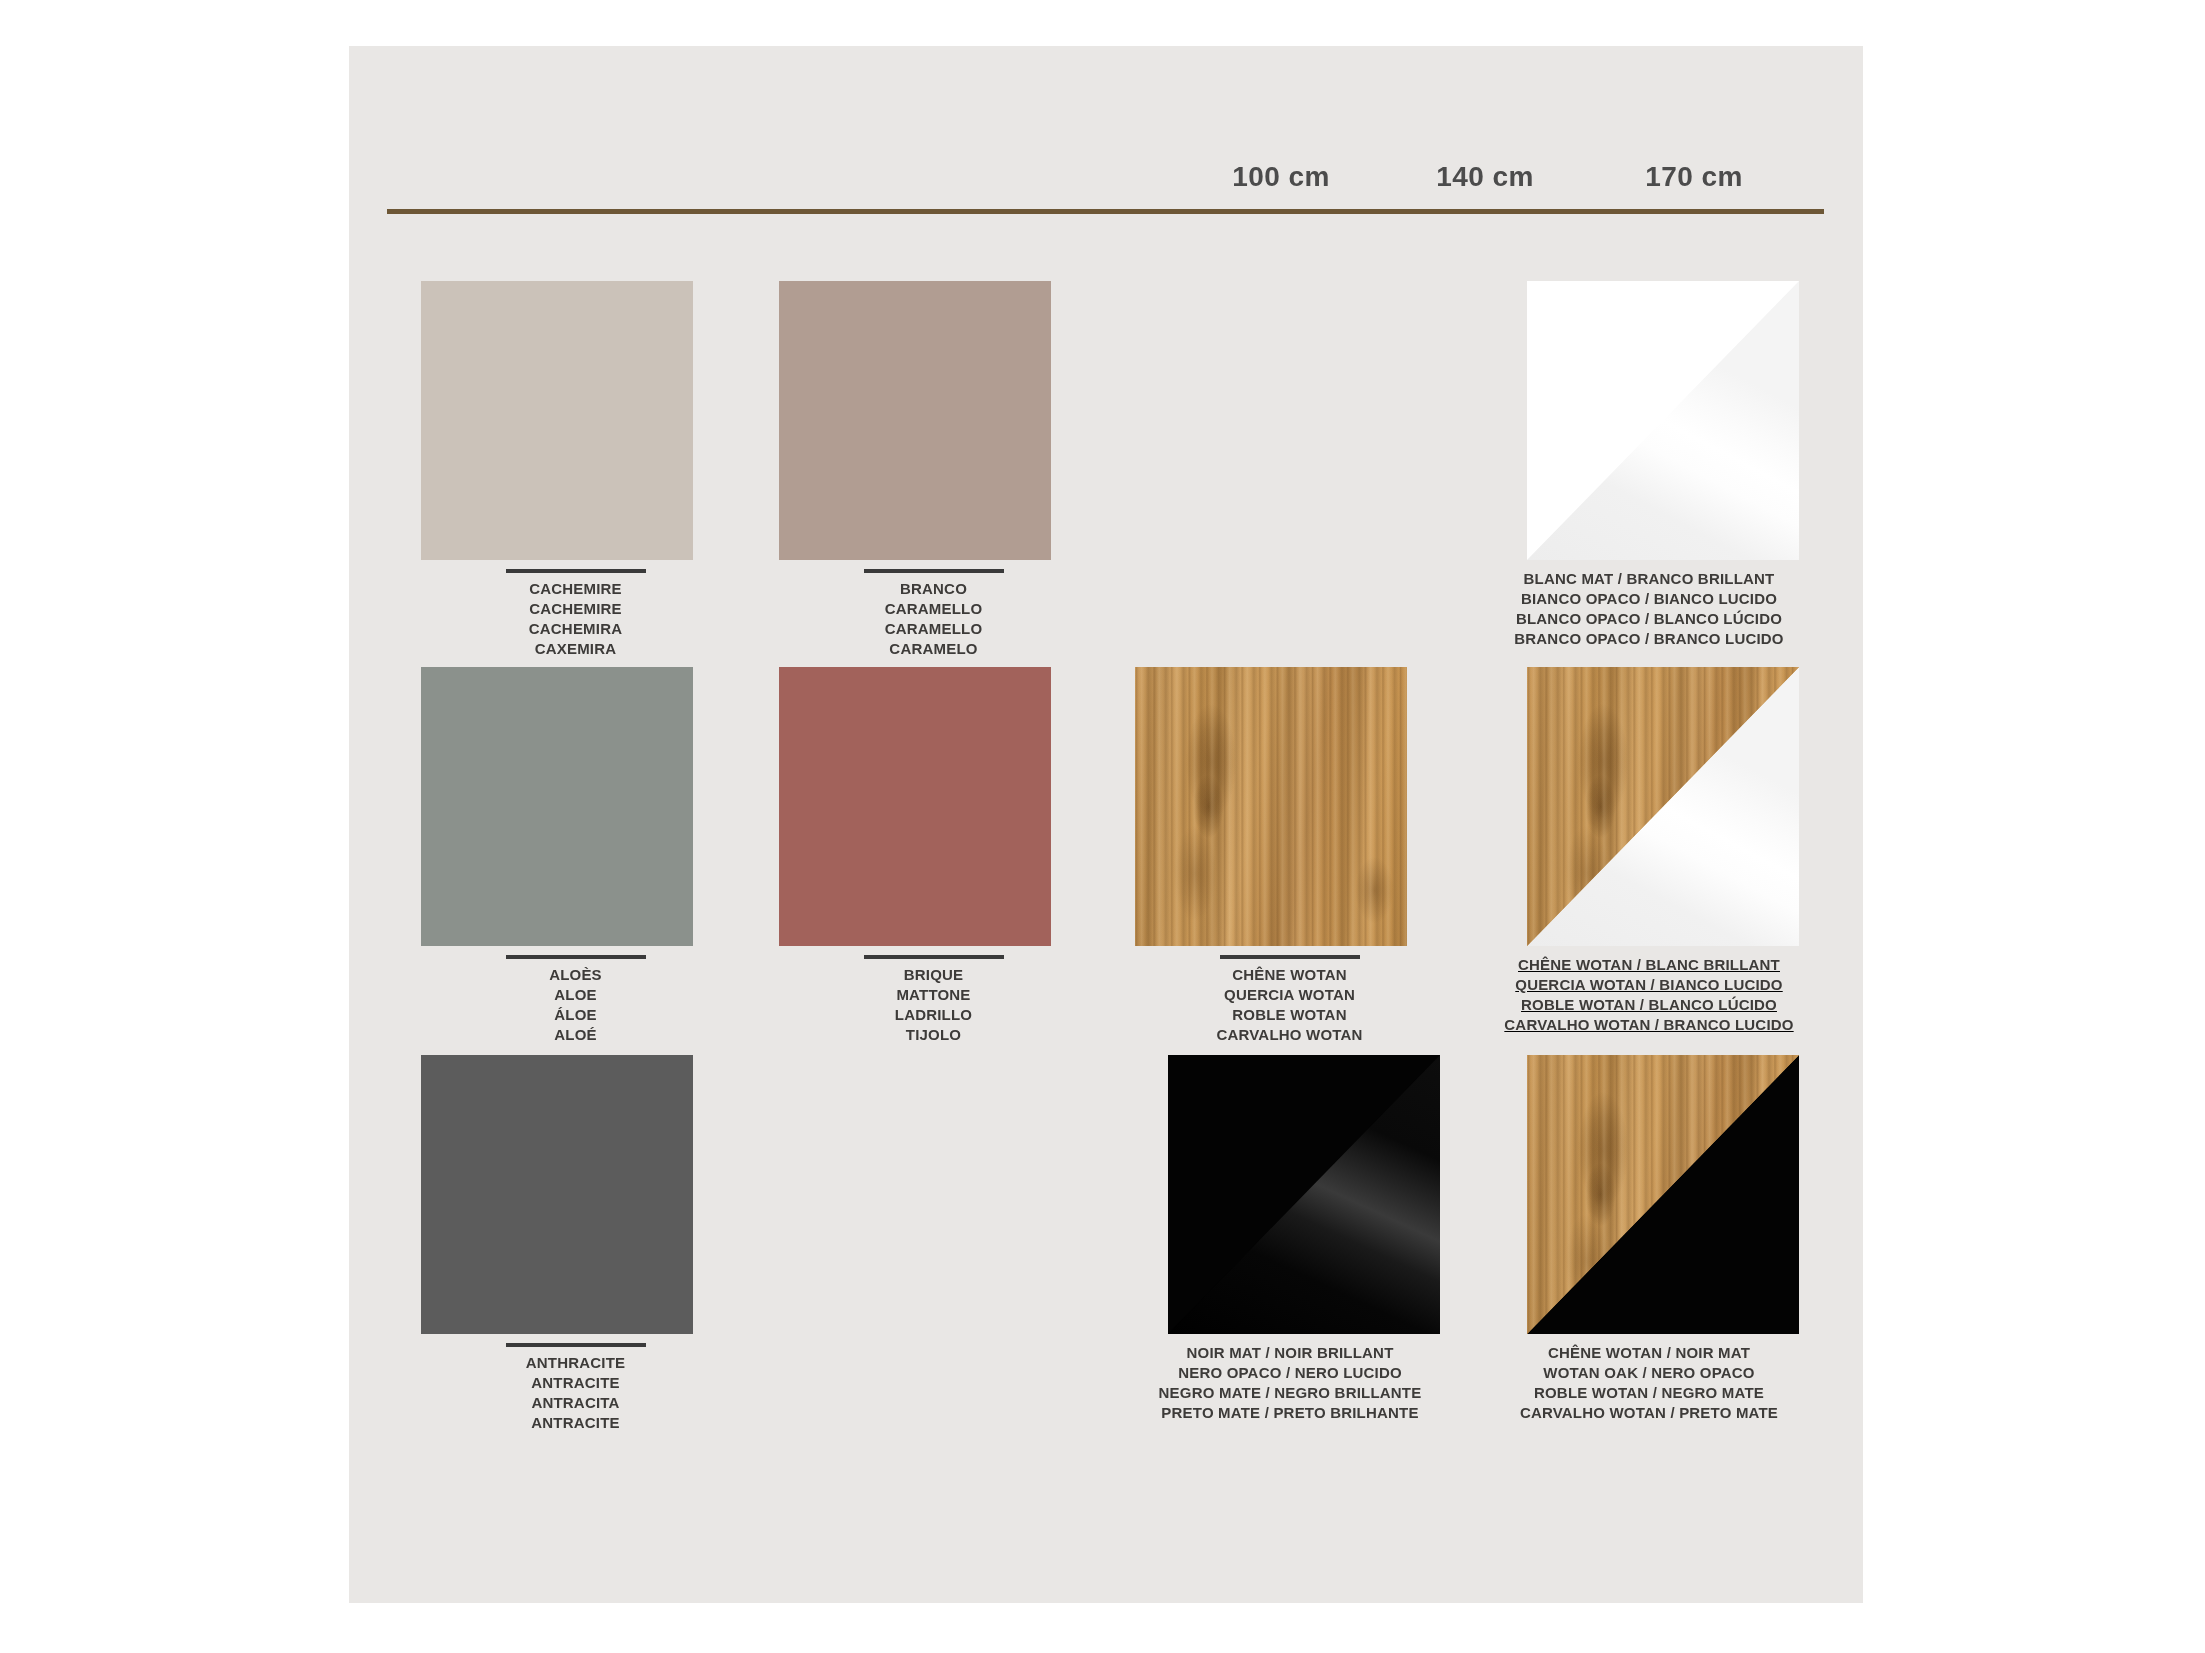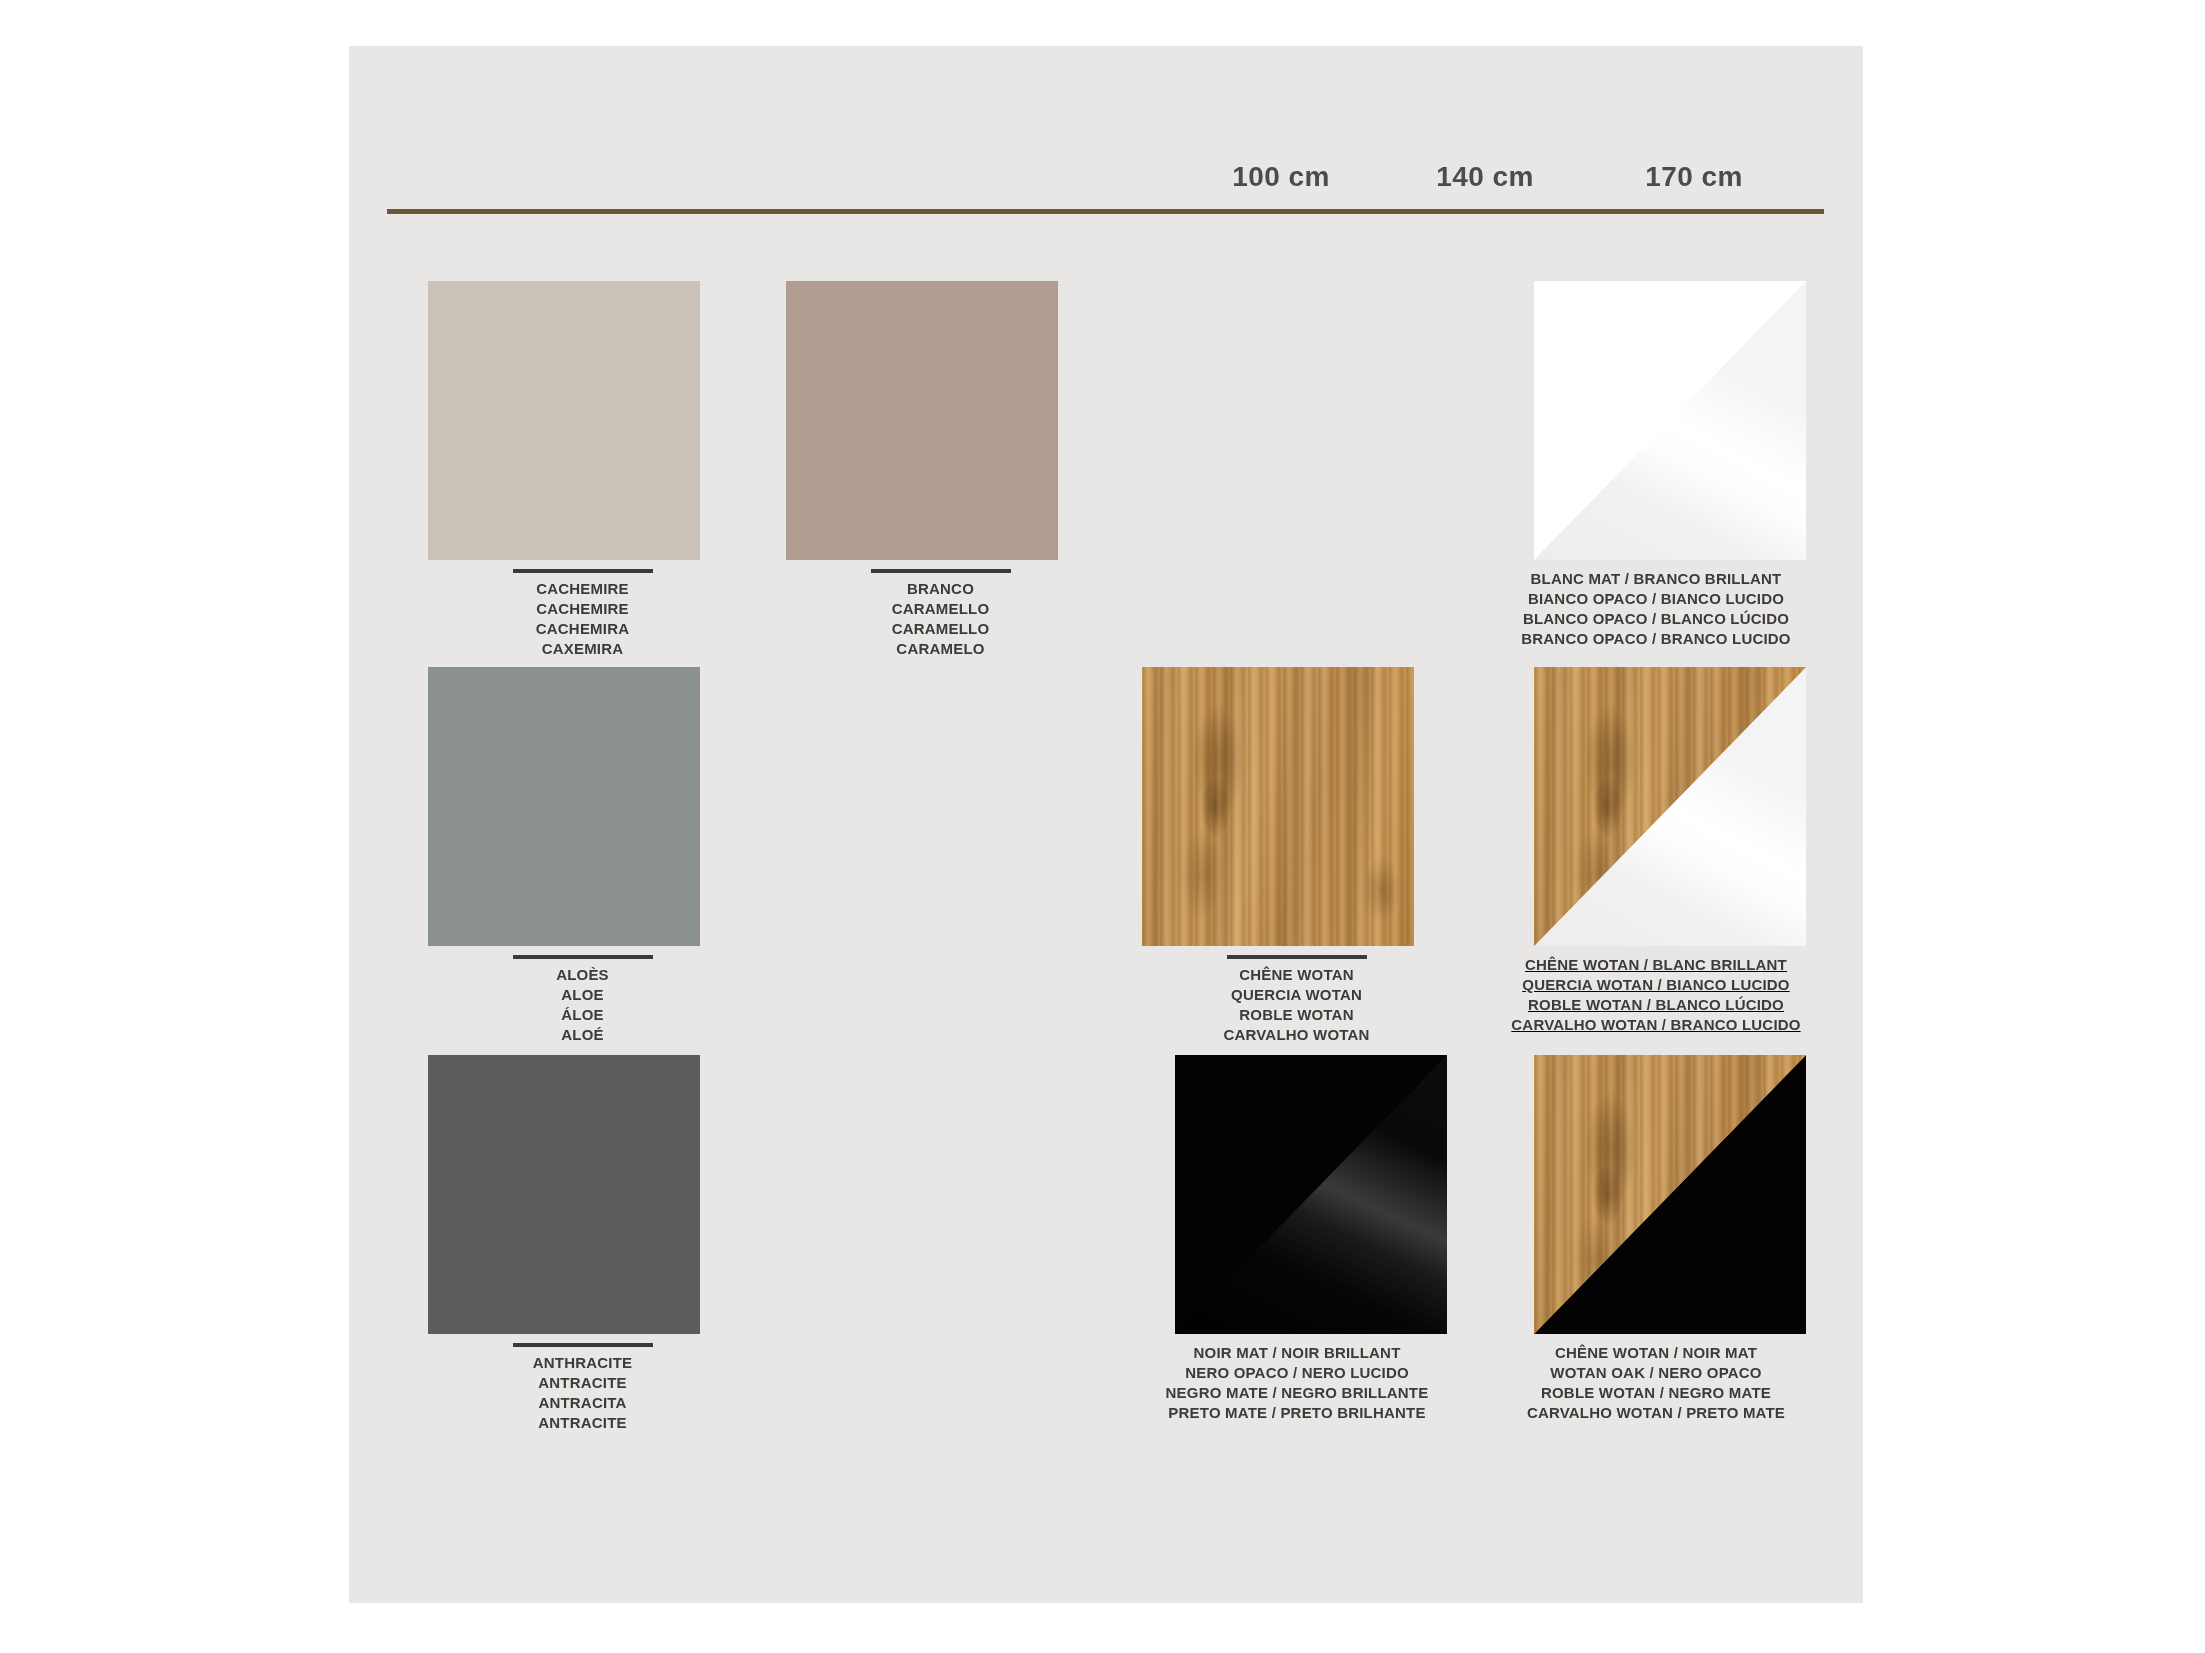--- a/index.html
+++ b/index.html
@@ -59,21 +59,21 @@
     left: 38px;
     top: 163px;
     width: 1437px;
     height: 5.1px;
     background: #6d5736;
   }
 
   
   #grid {
     position: absolute;
-    left: 11px;
+    left: 4px;
     top: 0;
     width: 1514px;
     height: 1557px;
   }
   .swatch-cell {
     position: absolute;
     width: 345px;
   }
   
   .col-0 { left: 50px; }
@@ -251,20 +251,34 @@
             </div>
             <div class="caption">
               <div class="rule"></div>
               <div class="cap-line">ALOÈS</div>
               <div class="cap-line">ALOE</div>
               <div class="cap-line">ÁLOE</div>
               <div class="cap-line">ALOÉ</div>
             </div>
           </div>
         </div>
+        <div class="swatch-cell col-1 row-1">
+          <div class="tile-wrap">
+            <div class="tile single">
+              <div class="fill" style="background: rgb(162, 98, 91);"></div>
+            </div>
+            <div class="caption">
+              <div class="rule"></div>
+              <div class="cap-line">BRIQUE</div>
+              <div class="cap-line">MATTONE</div>
+              <div class="cap-line">LADRILLO</div>
+              <div class="cap-line">TIJOLO</div>
+            </div>
+          </div>
+        </div>
         <div class="swatch-cell col-2 row-1">
           <div class="tile-wrap">
             <div class="tile single">
               <div class="fill wood"></div>
             </div>
             <div class="caption">
               <div class="rule"></div>
               <div class="cap-line">CHÊNE WOTAN</div>
               <div class="cap-line">QUERCIA WOTAN</div>
               <div class="cap-line">ROBLE WOTAN</div>

